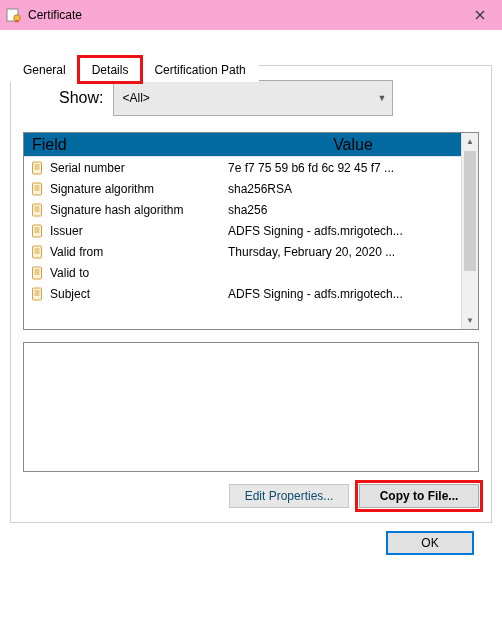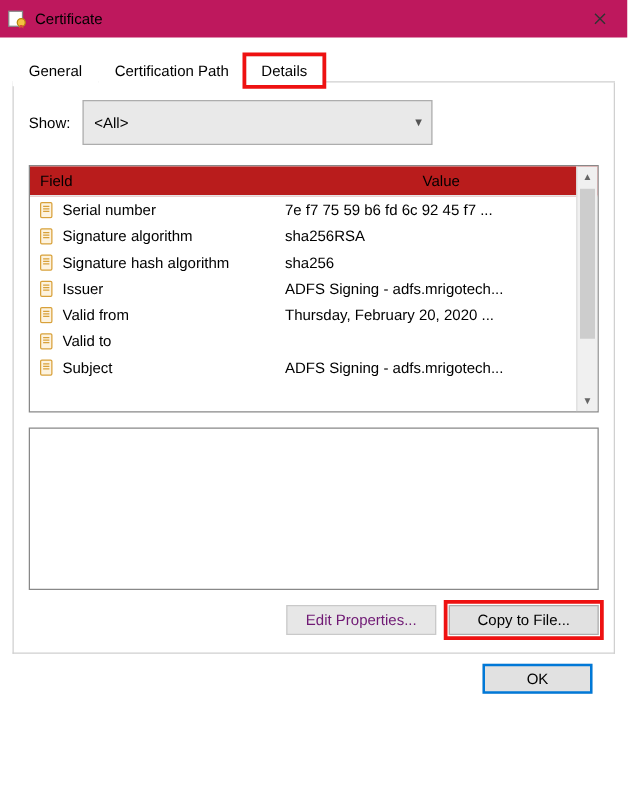--- a/index.html
+++ b/index.html
@@ -12,21 +12,21 @@
     color: #000;
     width: 502px;
     height: 639px;
     overflow: hidden;
   }
   .titlebar {
     height: 30px;
     display: flex;
     align-items: center;
     padding: 0 0 0 6px;
-    background: #be185d;
+    background: #f9a8d4;
   }
   .titlebar .icon {
     width: 16px; height: 16px;
     margin-right: 6px;
     display: inline-flex;
     align-items: center; justify-content: center;
   }
   .titlebar .title { font-size: 12px; }
   .titlebar .spacer { flex: 1; }
   .titlebar .close {
@@ -46,21 +46,21 @@
     gap: 0;
   }
   .tab {
     padding: 5px 12px 5px 12px;
     border: 1px solid transparent;
     border-bottom: none;
     background: #fff;
     font-size: 12px;
     cursor: default;
     position: relative;
-    top: 4px;
+    top: 17px;
   }
   .tab.active {
     border-color: #d0d0d0;
     background: #fff;
     z-index: 2;
   }
   .tab.highlight {
     outline: 3px solid #e11;
     outline-offset: -1px;
   }
@@ -68,21 +68,21 @@
     border: 1px solid #d0d0d0;
     border-top: none;
     padding: 14px 12px 14px 12px;
   }
   .show-row {
     display: flex;
     align-items: center;
     gap: 10px;
     margin-bottom: 16px;
   }
-  .show-row label { font-size: 12px; }
+  .show-row label { font-size: 16px; margin-left: 36px; }
   .combo {
     flex: 0 0 280px;
     height: 36px;
     border: 1px solid #adadad;
     background: #e9e9e9;
     display: flex;
     align-items: center;
     justify-content: space-between;
     padding: 0 6px 0 8px;
     font-size: 12px;
@@ -95,23 +95,23 @@
     border: 1px solid #888;
     height: 198px;
     position: relative;
     overflow: hidden;
     background: #fff;
   }
   .list-header {
     display: flex;
     height: 24px;
     align-items: center;
-    background: #b91c1c;
+    background: #0369a1;
     border-bottom: 1px solid #e5e5e5;
-    font-size: 12px;
+    font-size: 16px;
   }
   .col-field { width: 200px; padding-left: 8px; }
   .col-value { flex: 1; padding-left: 4px; text-align: center; }
   .list-rows {
     position: absolute;
     top: 24px; left: 0; right: 17px; bottom: 0;
     overflow: hidden;
   }
   .row {
     display: flex;
@@ -162,27 +162,28 @@
     height: 24px;
     border: 1px solid #adadad;
     background: #e1e1e1;
     font-size: 12px;
     padding: 0 10px;
     display: inline-flex;
     align-items: center; justify-content: center;
     font-family: inherit;
   }
   .btn[disabled] {
-    color: #701a75;
+    color: #0c4a6e;
     background: #e7e7e7;
     border-color: #c9c9c9;
   }
   .btn.highlight {
     outline: 3px solid #e11;
     outline-offset: 1px;
+    font-weight: bold;
   }
   .footer {
     display: flex;
     justify-content: flex-end;
     padding: 8px 18px 0 0;
   }
   .okbtn {
     width: 88px;
     height: 24px;
     border: 2px solid #0078d7;
@@ -209,22 +210,22 @@
     <svg width="10" height="10" viewBox="0 0 10 10">
         <path d="M1 1 L9 9 M9 1 L1 9" stroke="#333" stroke-width="1.2"></path>
       </svg>
   </div>
 </div>
 
 <div class="dlg-body">
 
   <div class="tabstrip">
     <div class="tab">General</div>
+    <div class="tab active highlight">Details</div>
     <div class="tab">Certification Path</div>
-    <div class="tab active highlight">Details</div>
   </div>
 
   <div class="tab-page">
 
     <div class="show-row">
       <label>Show:</label>
       <div class="combo">
         <span>&lt;All&gt;</span>
         <span class="chev">▼</span>
       </div>

